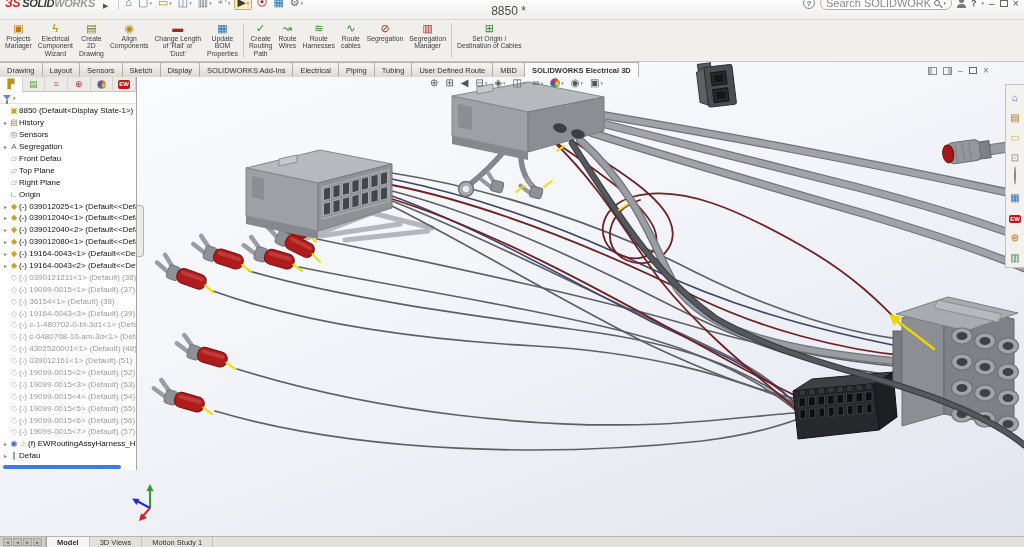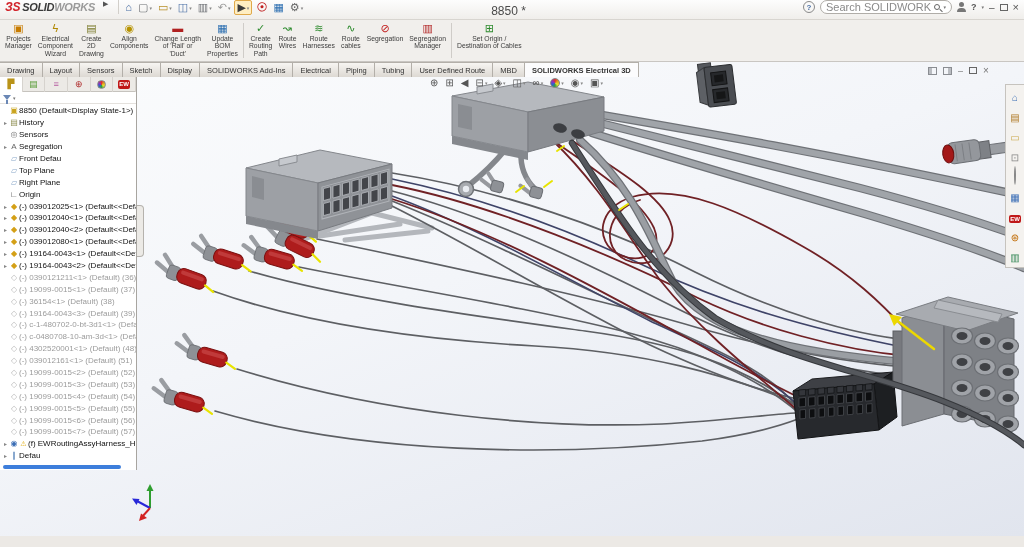--- a/index.html
+++ b/index.html
@@ -2,21 +2,21 @@
 <html><head>
 <meta charset="utf-8">
 <style>
   * { box-sizing: border-box; margin: 0; padding: 0; }
   html,body { width:1024px; height:547px; overflow:hidden; font-family:"Liberation Sans", sans-serif; background:#ece9e5; }
   #app { position:relative; width:1024px; height:547px; background:#ece9e5; }
 
   
   #titlebar { position:absolute; left:0; top:0; width:1024px; height:20px;
     background:linear-gradient(#fdfdfd,#f0eeeb); border-bottom:1px solid #d8d5d0;
-    display:flex; align-items:flex-start; padding:0 5px; }
+    display:flex; align-items:flex-end; padding:9px 5px; }
   #logo { display:flex; align-items:baseline; font-style:italic; font-weight:bold; font-size:11px; letter-spacing:-0.3px; }
   #logo .l3s { color:#d2232a; margin-right:2px; font-size:12px; }
   #logo .lsolid { color:#3a3a3a; }
   #logo .lworks { color:#9a9a9a; }
   #logo-caret { font-size:7px; color:#555; margin:0 6px 0 8px; }
   .tdiv { width:1px; height:14px; background:#d2cfca; margin:0 4px; }
   #qat { display:flex; align-items:center; gap:2px; }
   .qat-item { display:flex; align-items:center; padding:1px 2px; border-radius:2px; }
   .qat-item .g { font-size:11px; line-height:11px; }
   .qat-item .c { font-size:5px; color:#888; margin-left:1px; }
@@ -751,14 +751,27 @@
           <span class="ticon" style="color: rgb(74, 122, 181);">∥</span>
           <span class="lbl">Defau</span>
         </div>
       </div>
     <div id="tree-hscroll">
         <div class="bar"></div>
       </div>
   </div>
   <div id="tree-handle"></div>
 
+  <div id="statusbar">
+    <div id="sb-scroll">
+        <span class="sb-btn">◂</span>
+        <span class="sb-btn">◂</span>
+        <span class="sb-btn">▸</span>
+        <span class="sb-btn">▸</span>
+      </div>
+    <div id="sb-tabs" style="display:flex">
+        <span class="sb-tab active">Model</span>
+        <span class="sb-tab">3D Views</span>
+        <span class="sb-tab">Motion Study 1</span>
+      </div>
+  </div>
 
 </div>
 
 </body></html>

